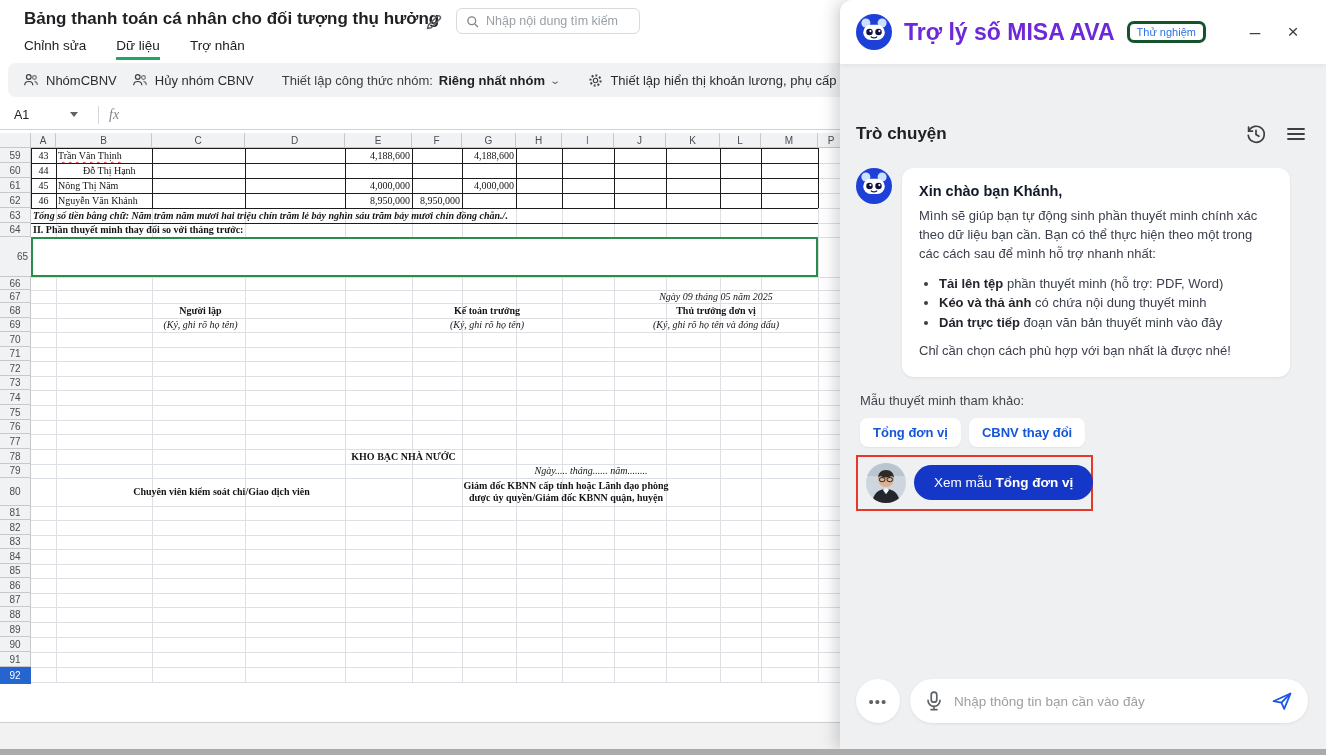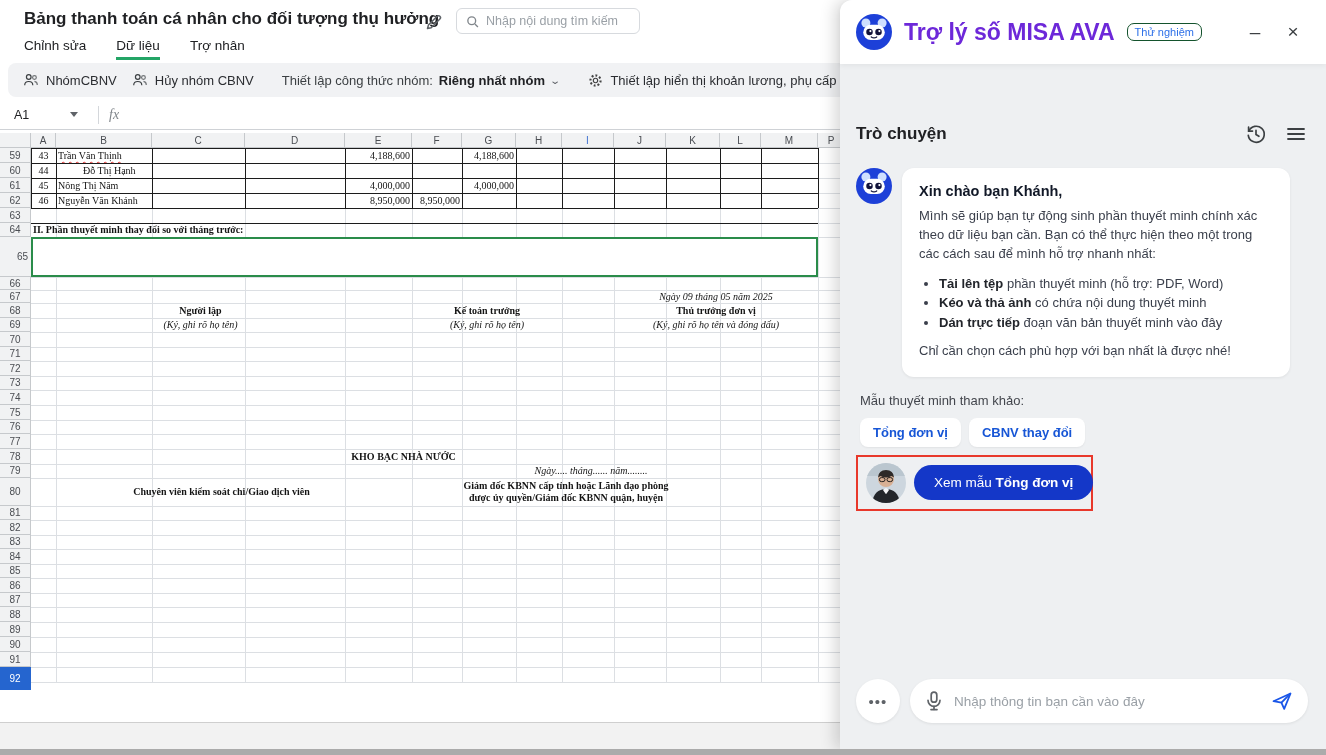--- a/index.html
+++ b/index.html
@@ -43,21 +43,21 @@
   .cell-text.ml { white-space:pre-line; line-height:1.25; display:flex; align-items:center; justify-content:center; text-align:center; }
   .sel-box { position:absolute; border:2px solid #2a8c4a; background:#fff; }
 
   .footer-strip { position:absolute; left:0; top:722px; width:840px; height:27px; background:#f2f2f2; border-top:1px solid #cfcfcf; }
   .bottom-edge { position:absolute; left:0; top:749px; width:1326px; height:6px; background:#ababab; z-index:60; }
 
   
   .panel { position:absolute; left:840px; top:0; width:486px; height:749px; background:#eef0f2; border-radius:12px 0 0 0; box-shadow:-5px 0 16px rgba(0,0,0,.16); z-index:50; }
   .panel-hdr { position:absolute; left:0; top:0; width:486px; height:64px; background:#fff; border-radius:12px 0 0 0; display:flex; align-items:center; padding:0 20px 0 16px; gap:12px; box-shadow:0 2px 5px rgba(0,0,0,.05); }
   .panel-title { font-size:23px; font-weight:bold; color:#6d28d9; white-space:nowrap; }
-  .badge { border:1px solid #14532d; color:#2c6fe8; font-size:11px; border-radius:7px; padding:2px 7px; white-space:nowrap; }
+  .badge { border:3px solid #14532d; color:#2c6fe8; font-size:11px; border-radius:7px; padding:2px 7px; white-space:nowrap; }
   .hdr-spacer { flex:1; }
   .winbtn { width:26px; height:26px; display:flex; align-items:center; justify-content:center; color:#3c4043; font-size:19px; cursor:pointer; }
 
   .panel-body { position:absolute; left:0; top:64px; width:486px; height:685px; padding:22px 18px 0 16px; }
   .chat-head { display:flex; align-items:center;margin-top:36px; }
   .chat-title { font-size:17px; font-weight:bold; color:#202124; flex:1; }
   .chat-ic { width:24px; height:24px; margin-left:16px; cursor:pointer; }
 
   .msg-row { display:flex; margin-top:22px; gap:10px; }
   .bot-avatar { width:36px; height:36px; flex:0 0 36px; }
@@ -199,21 +199,21 @@
         <div class="rowhdr" style="left: 0px; top: 387px; width: 31px; height: 15px;">82</div>
         <div class="rowhdr" style="left: 0px; top: 402px; width: 31px; height: 14px;">83</div>
         <div class="rowhdr" style="left: 0px; top: 416px; width: 31px; height: 15px;">84</div>
         <div class="rowhdr" style="left: 0px; top: 431px; width: 31px; height: 14px;">85</div>
         <div class="rowhdr" style="left: 0px; top: 445px; width: 31px; height: 15px;">86</div>
         <div class="rowhdr" style="left: 0px; top: 460px; width: 31px; height: 14px;">87</div>
         <div class="rowhdr" style="left: 0px; top: 474px; width: 31px; height: 15px;">88</div>
         <div class="rowhdr" style="left: 0px; top: 489px; width: 31px; height: 15px;">89</div>
         <div class="rowhdr" style="left: 0px; top: 504px; width: 31px; height: 15px;">90</div>
         <div class="rowhdr" style="left: 0px; top: 519px; width: 31px; height: 15px;">91</div>
-        <div class="rowhdr hl" style="left: 0px; top: 534px; width: 31px; height: 23px;">92</div>
+        <div class="rowhdr hl" style="left: 0px; top: 534px; width: 31px; height: 17px;">92</div>
         <div class="gl" style="left: 56px; top: 15px; width: 1px; height: 534px;"></div>
         <div class="gl" style="left: 152px; top: 15px; width: 1px; height: 534px;"></div>
         <div class="gl" style="left: 245px; top: 15px; width: 1px; height: 534px;"></div>
         <div class="gl" style="left: 345px; top: 15px; width: 1px; height: 534px;"></div>
         <div class="gl" style="left: 412px; top: 15px; width: 1px; height: 534px;"></div>
         <div class="gl" style="left: 462px; top: 15px; width: 1px; height: 534px;"></div>
         <div class="gl" style="left: 516px; top: 15px; width: 1px; height: 534px;"></div>
         <div class="gl" style="left: 562px; top: 15px; width: 1px; height: 534px;"></div>
         <div class="gl" style="left: 614px; top: 15px; width: 1px; height: 534px;"></div>
         <div class="gl" style="left: 666px; top: 15px; width: 1px; height: 534px;"></div>
@@ -283,20 +283,21 @@
         <div class="cell-text" style="left: 31px; top: 30px; width: 25px; height: 15px; line-height: 15px; text-align: center;">44</div>
         <div class="cell-text" style="left: 56px; top: 30px; width: 96px; height: 15px; line-height: 15px; text-align: left; padding-left: 27px;">Đỗ Thị Hạnh</div>
         <div class="cell-text" style="left: 31px; top: 45px; width: 25px; height: 15px; line-height: 15px; text-align: center;">45</div>
         <div class="cell-text" style="left: 56px; top: 45px; width: 96px; height: 15px; line-height: 15px; text-align: left;">Nông Thị Năm</div>
         <div class="cell-text" style="left: 345px; top: 45px; width: 67px; height: 15px; line-height: 15px; text-align: right;">4,000,000</div>
         <div class="cell-text" style="left: 462px; top: 45px; width: 54px; height: 15px; line-height: 15px; text-align: right;">4,000,000</div>
         <div class="cell-text" style="left: 31px; top: 60px; width: 25px; height: 15px; line-height: 15px; text-align: center;">46</div>
         <div class="cell-text" style="left: 56px; top: 60px; width: 96px; height: 15px; line-height: 15px; text-align: left;">Nguyễn Văn Khánh</div>
         <div class="cell-text" style="left: 345px; top: 60px; width: 67px; height: 15px; line-height: 15px; text-align: right;">8,950,000</div>
         <div class="cell-text" style="left: 412px; top: 60px; width: 50px; height: 15px; line-height: 15px; text-align: right;">8,950,000</div>
+        <div class="cell-text b i" style="left: 31px; top: 75px; width: 787px; height: 15px; line-height: 15px; text-align: left;">Tổng số tiền bằng chữ: Năm trăm năm mươi hai triệu chín trăm lẻ bảy nghìn sáu trăm bảy mươi chín đồng chẵn./.</div>
         <div class="cell-text b" style="left: 31px; top: 90px; width: 787px; height: 14px; line-height: 14px; text-align: left;">II. Phần thuyết minh thay đổi so với tháng trước:</div>
         <div class="cell-text i" style="left: 614px; top: 157px; width: 204px; height: 13px; line-height: 13px; text-align: center;">Ngày 09 tháng 05 năm 2025</div>
         <div class="cell-text b" style="left: 56px; top: 170px; width: 289px; height: 15px; line-height: 15px; text-align: center;">Người lập</div>
         <div class="cell-text b" style="left: 412px; top: 170px; width: 150px; height: 15px; line-height: 15px; text-align: center;">Kế toán trưởng</div>
         <div class="cell-text b" style="left: 614px; top: 170px; width: 204px; height: 15px; line-height: 15px; text-align: center;">Thủ trưởng đơn vị</div>
         <div class="cell-text i" style="left: 56px; top: 185px; width: 289px; height: 14px; line-height: 14px; text-align: center;">(Ký, ghi rõ họ tên)</div>
         <div class="cell-text i" style="left: 412px; top: 185px; width: 150px; height: 14px; line-height: 14px; text-align: center;">(Ký, ghi rõ họ tên)</div>
         <div class="cell-text i" style="left: 614px; top: 185px; width: 204px; height: 14px; line-height: 14px; text-align: center;">(Ký, ghi rõ họ tên và đóng dấu)</div>
         <div class="cell-text b" style="left: 245px; top: 316px; width: 317px; height: 15px; line-height: 15px; text-align: center;">KHO BẠC NHÀ NƯỚC</div>
         <div class="cell-text i" style="left: 462px; top: 331px; width: 258px; height: 14px; line-height: 14px; text-align: center;">Ngày..... tháng...... năm........</div>

